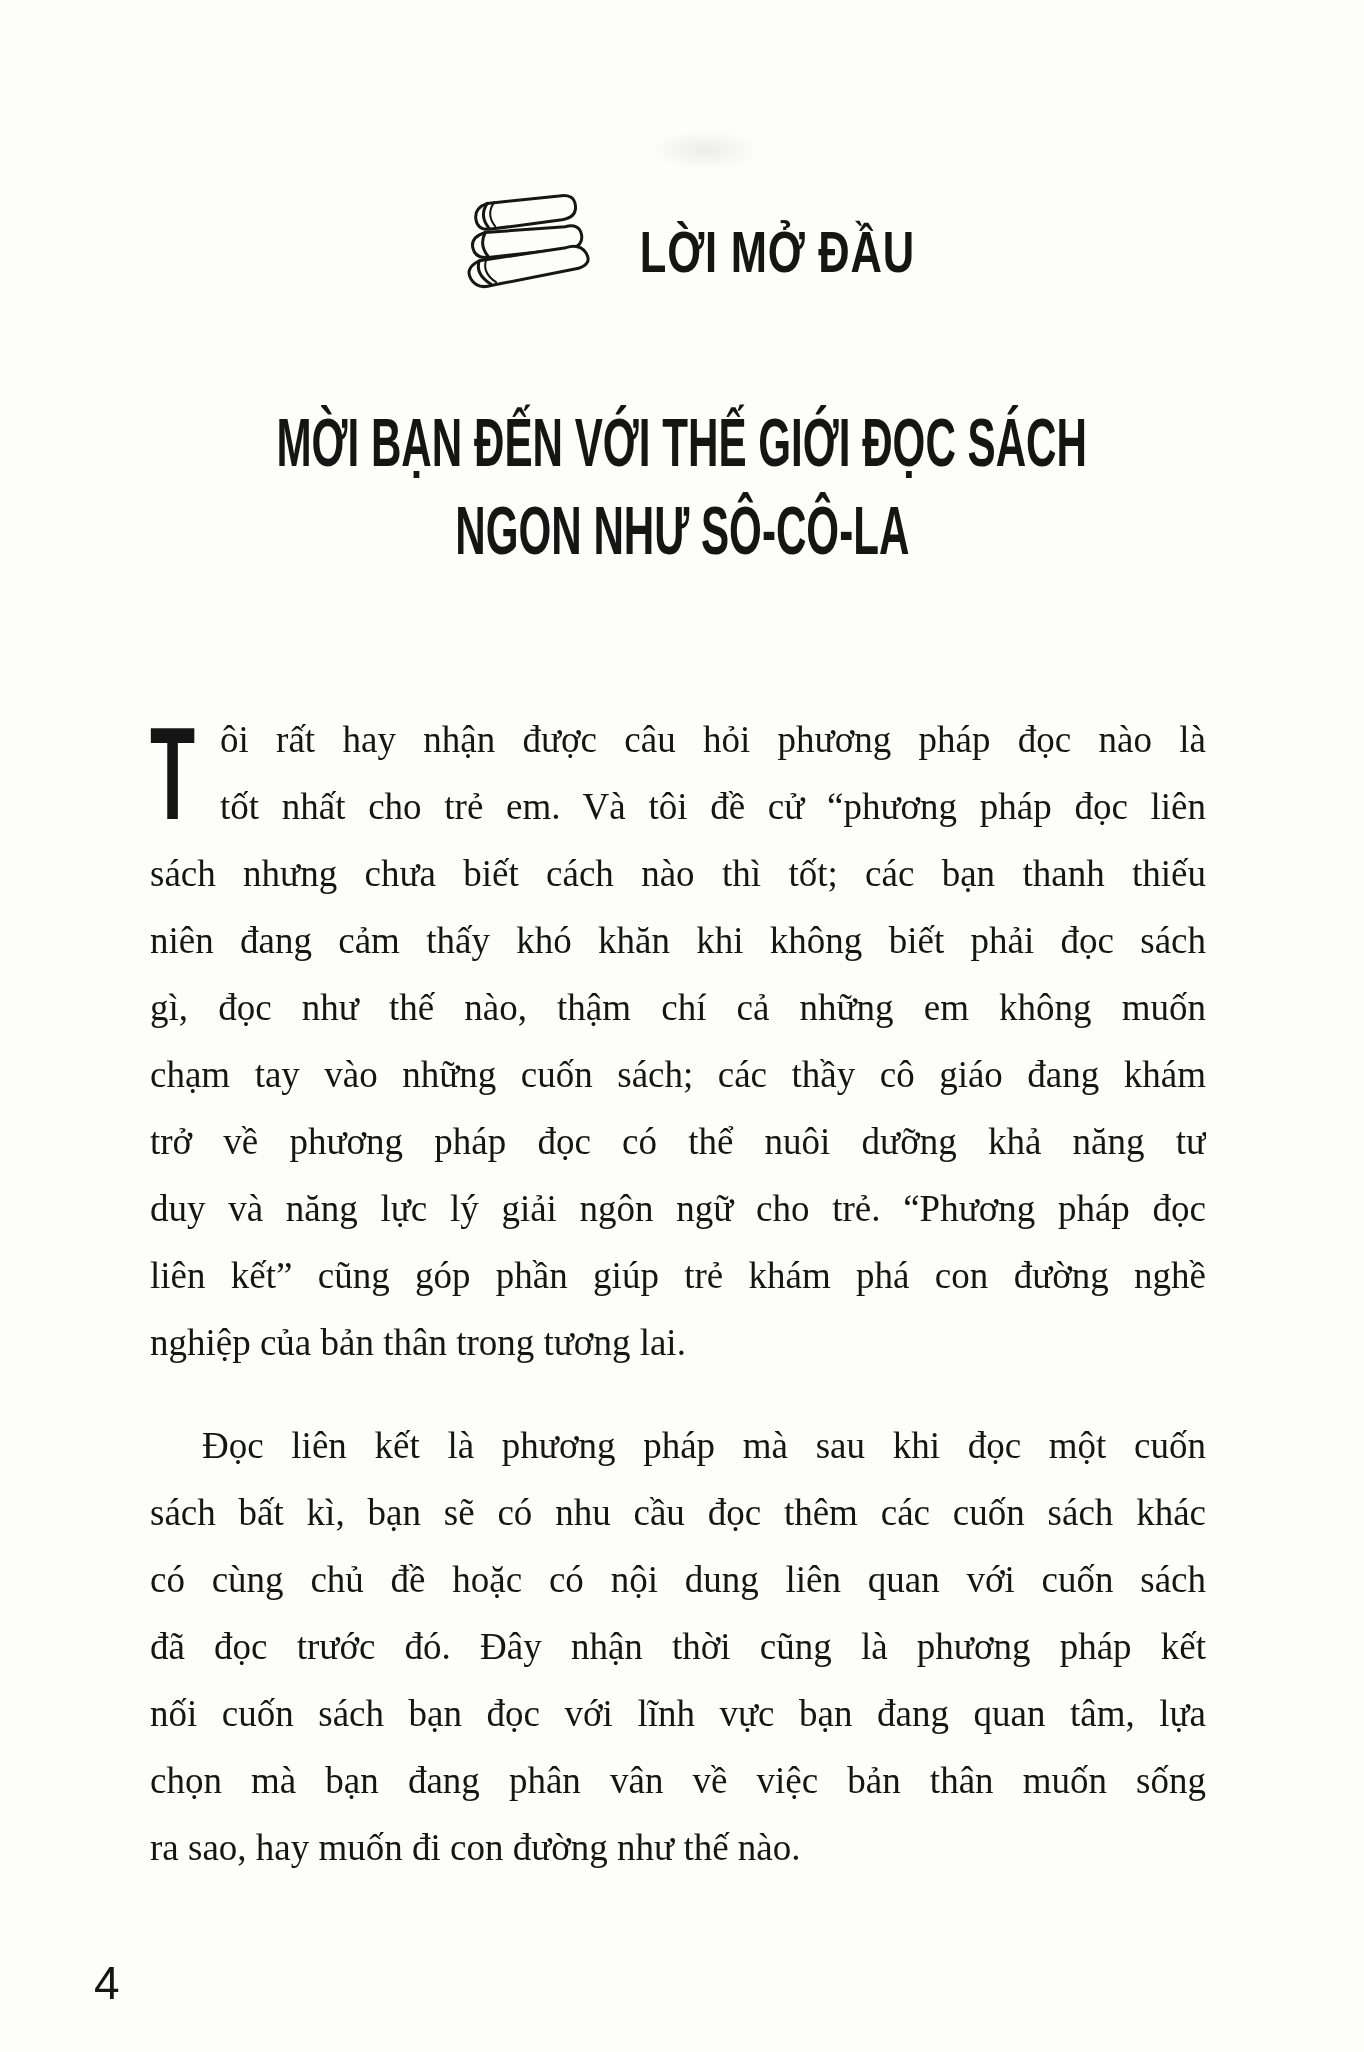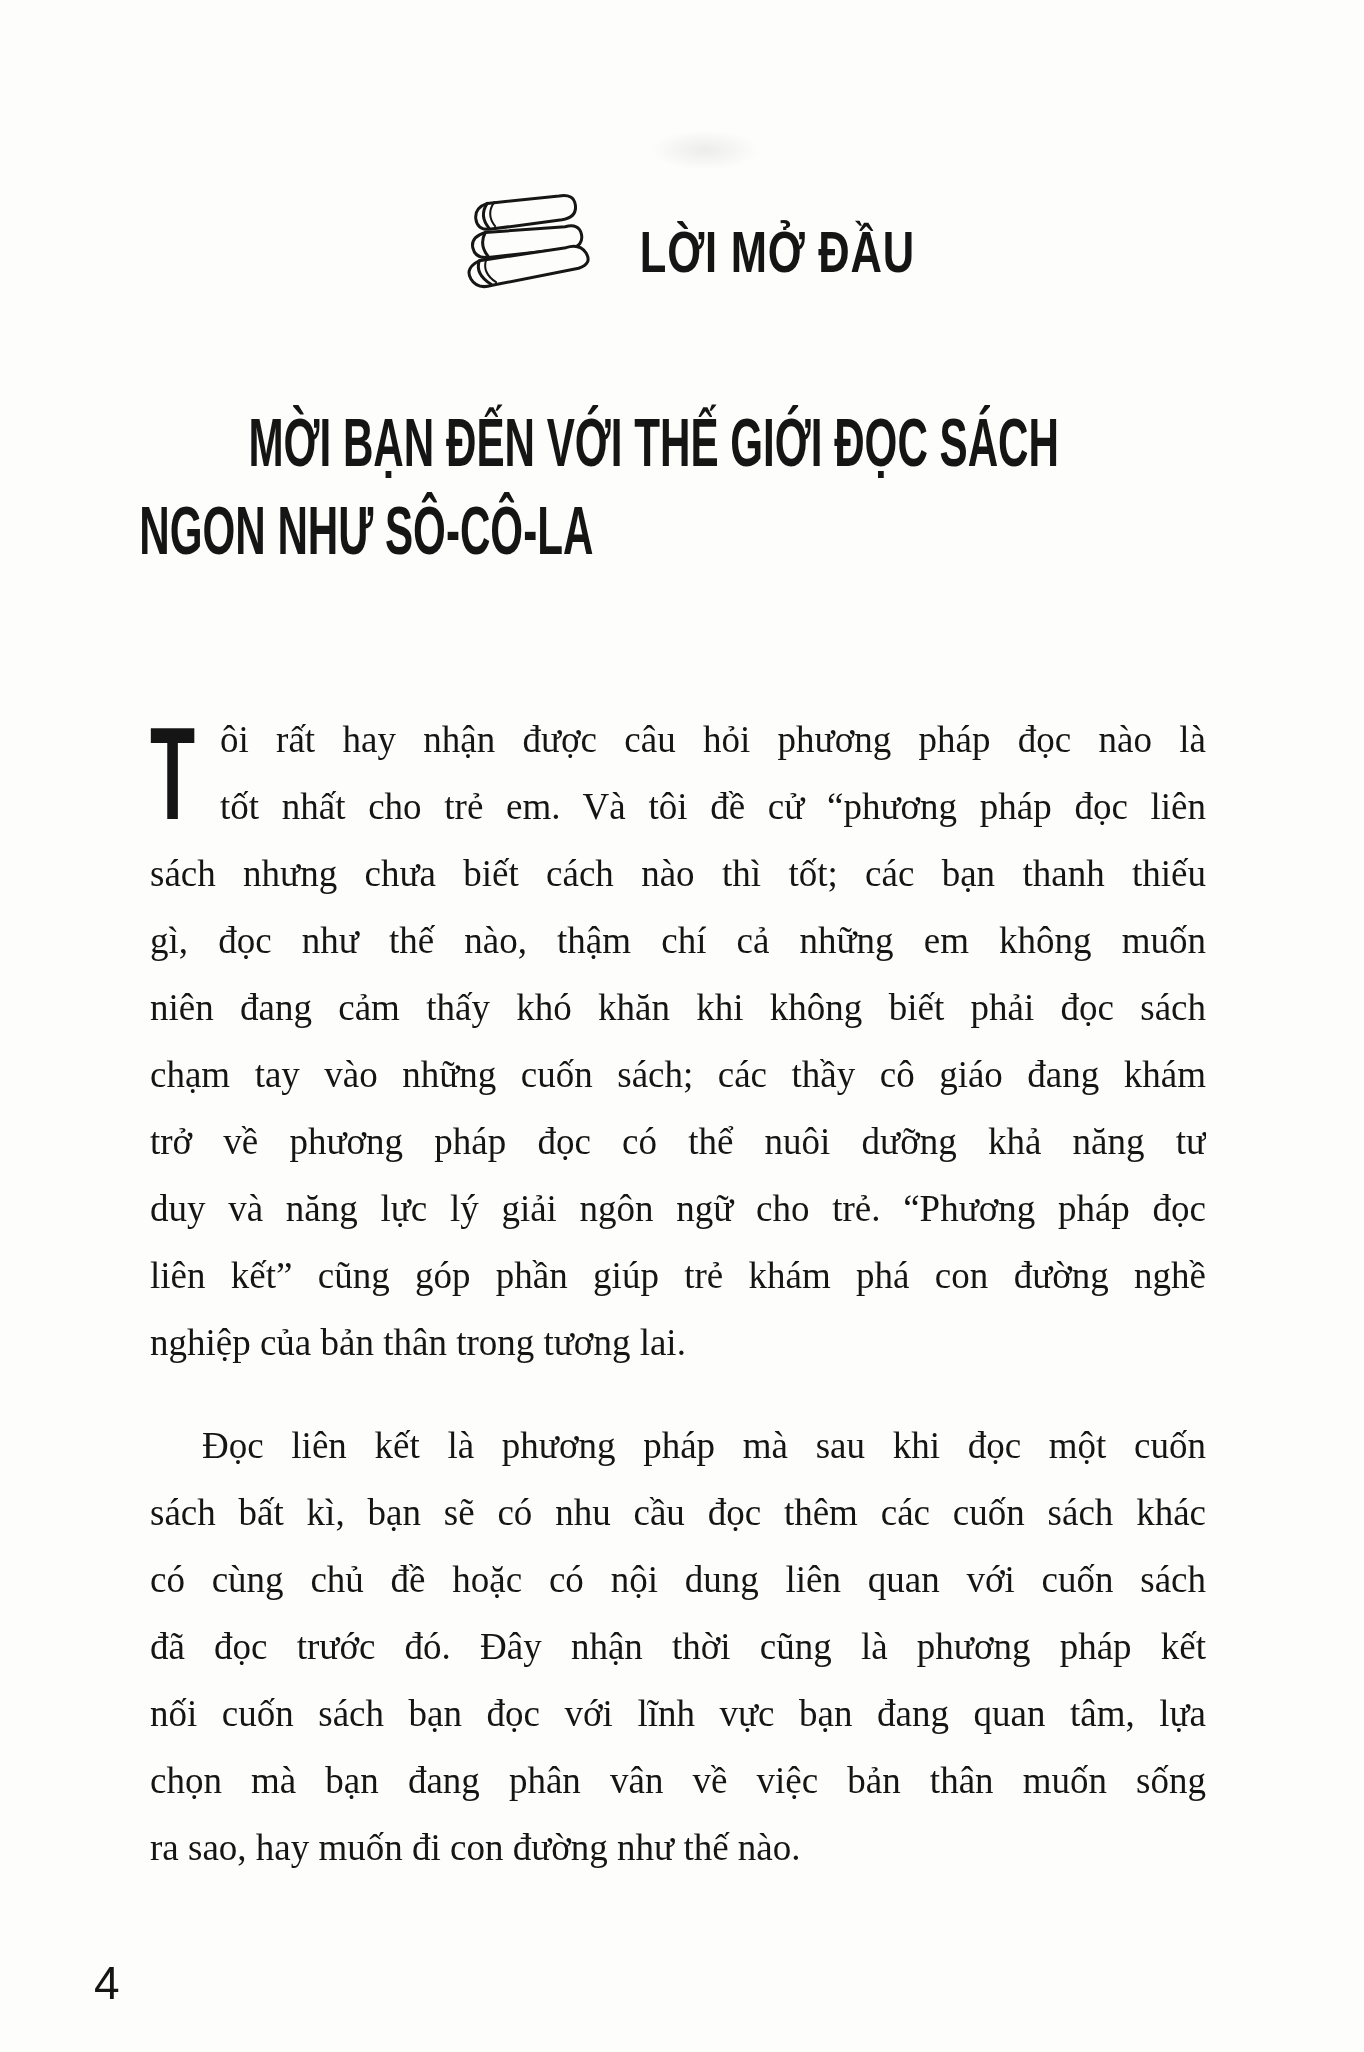--- a/index.html
+++ b/index.html
@@ -27,21 +27,21 @@
   .chapter-label {
     display:inline-block;
     font-family:"Liberation Sans", sans-serif;
     font-weight:bold; font-size:58px; letter-spacing:1px;
     white-space:nowrap;
     transform:scaleX(0.75);
     margin:0 -38px;
   }
   
   .title { position:absolute; top:398px; left:0; width:100%; }
-  .title-row { text-align:left; height:88px; line-height:88px; }
+  .title-row { text-align:center; height:88px; line-height:88px; }
   .condensed {
     display:inline-block;
     font-family:"Liberation Sans", sans-serif;
     font-weight:bold; font-size:68px;
     white-space:nowrap;
     transform:scaleX(0.62);
   }
   
   .body-text {
     position:absolute; left:150px; top:706px; width:1056px;
@@ -110,22 +110,22 @@
     </div>
   </h1>
 
   <main class="body-text">
     <div class="paragraph para1">
       <span class="dropcap">T</span>
       <div class="lines">
           <div class="line">ôi rất hay nhận được câu hỏi phương pháp đọc nào là</div>
           <div class="line">tốt nhất cho trẻ em. Và tôi đề cử “phương pháp đọc liên</div>
           <div class="line">sách nhưng chưa biết cách nào thì tốt; các bạn thanh thiếu</div>
+          <div class="line">niên đang cảm thấy khó khăn khi không biết phải đọc sách</div>
           <div class="line">gì, đọc như thế nào, thậm chí cả những em không muốn</div>
-          <div class="line">niên đang cảm thấy khó khăn khi không biết phải đọc sách</div>
           <div class="line">chạm tay vào những cuốn sách; các thầy cô giáo đang khám</div>
           <div class="line">trở về phương pháp đọc có thể nuôi dưỡng khả năng tư</div>
           <div class="line">duy và năng lực lý giải ngôn ngữ cho trẻ. “Phương pháp đọc</div>
           <div class="line">liên kết” cũng góp phần giúp trẻ khám phá con đường nghề</div>
           <div class="line">nghiệp của bản thân trong tương lai.</div>
         </div>
     </div>
     <div class="paragraph para2">
       <div class="lines">
           <div class="line">Đọc liên kết là phương pháp mà sau khi đọc một cuốn</div>

